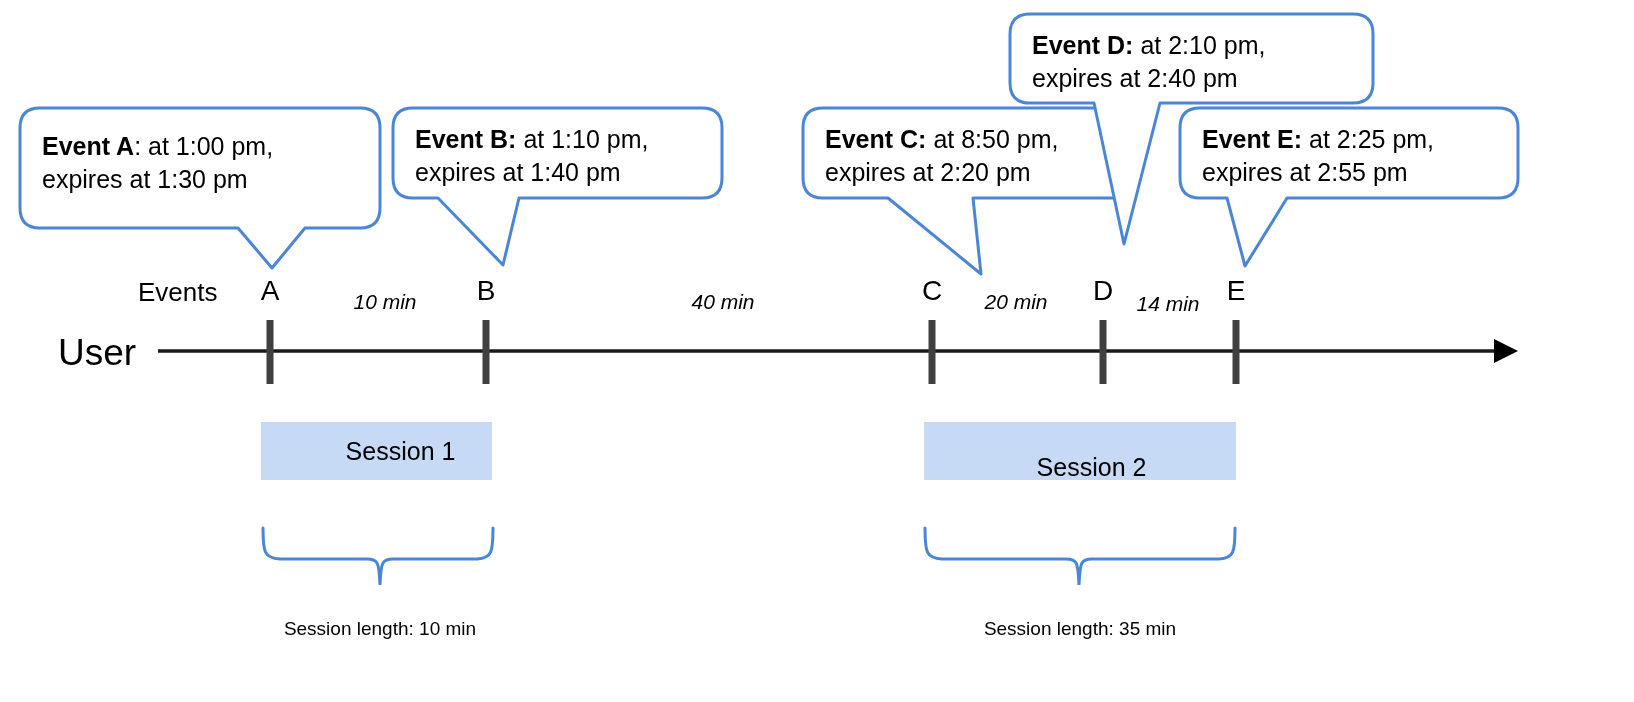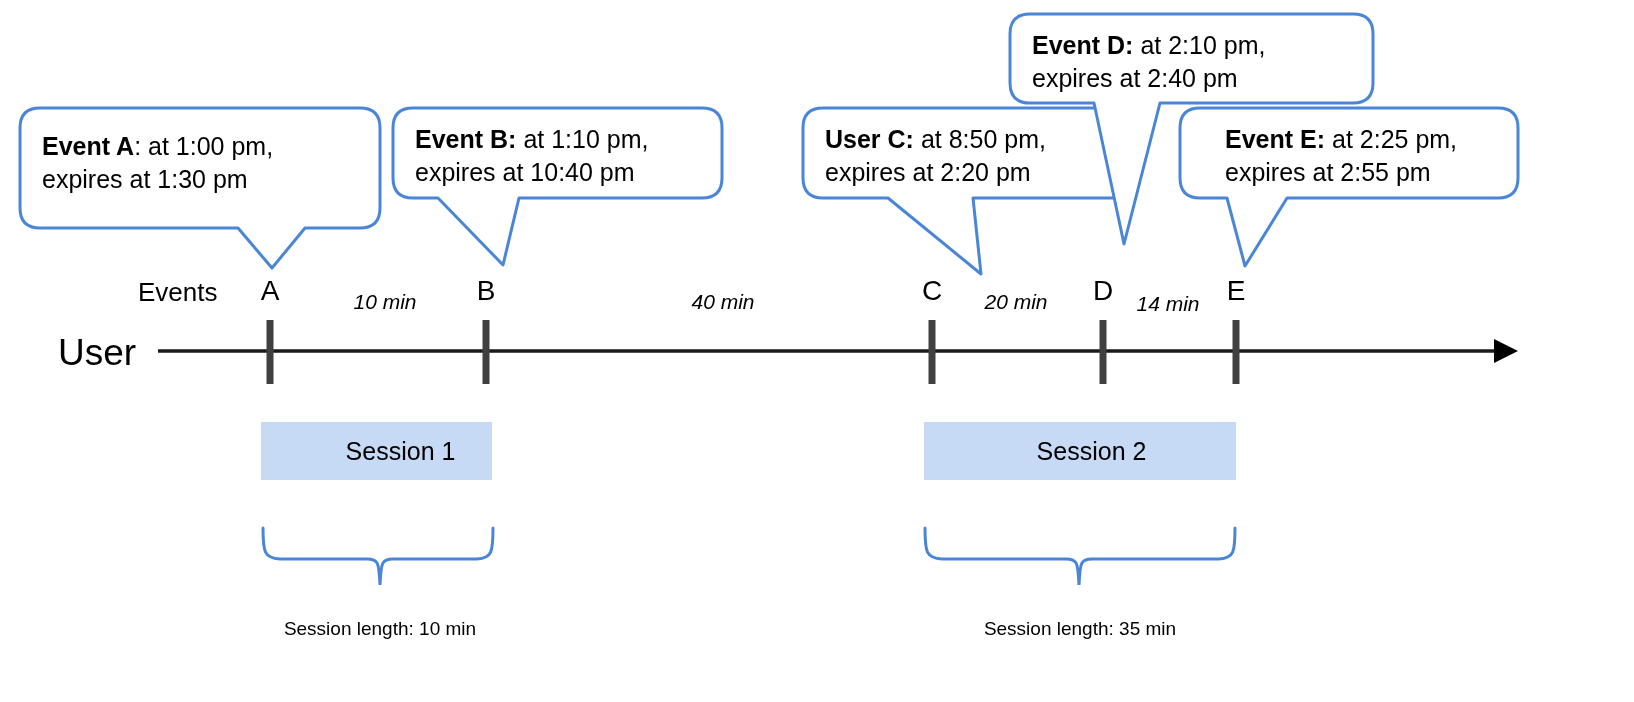--- a/index.html
+++ b/index.html
@@ -130,39 +130,39 @@
   <div class="callout" style="left:20px; top:100px; width:360px; height:120px;">
     <div class="ctext" style="top:30px;">
       <div><b>Event A</b><span>:</span> <span>at 1:00 pm,</span></div>
       <div>expires at 1:30 pm</div>
     </div>
   </div>
 
   <div class="callout" style="left:393px; top:108px; width:329px; height:90px;padding-left:41px;">
     <div class="ctext" style="top:15px;">
       <div><b>Event B</b><b>:</b> <span>at 1:10 pm,</span></div>
-      <div>expires at 10:40 pm</div>
+      <div>expires at 1:40 pm</div>
     </div>
   </div>
 
   <div class="callout" style="left:803px; top:108px; width:330px; height:90px;">
     <div class="ctext" style="top:15px;">
-      <div><b>User C</b><b>:</b> <span>at 8:50 pm,</span></div>
+      <div><b>Event C</b><b>:</b> <span>at 8:50 pm,</span></div>
       <div>expires at 2:20 pm</div>
     </div>
   </div>
 
   <div class="callout" style="left:1010px; top:14px; width:427px; height:89px;">
     <div class="ctext" style="top:15px;">
       <div><b>Event D</b><b>:</b> <span>at 2:10 pm,</span></div>
       <div>expires at 2:40 pm</div>
     </div>
   </div>
 
-  <div class="callout" style="left:1180px; top:108px; width:338px; height:96px;margin-left:23px;">
+  <div class="callout" style="left:1180px; top:108px; width:338px; height:96px;">
     <div class="ctext" style="top:15px;">
       <div><b>Event E</b><b>:</b> <span>at 2:25 pm,</span></div>
       <div>expires at 2:55 pm</div>
     </div>
   </div>
 
   <div class="lbl lbl-user" style="left:58px; top:332px;">User</div>
 
   <div class="lbl lbl-events" style="left:138px; top:277px;">Events</div>
 
@@ -171,18 +171,18 @@
   <div class="lbl lbl-tick" style="left:932px; top:275px; transform:translateX(-50%);">C</div>
   <div class="lbl lbl-tick" style="left:1103px; top:275px; transform:translateX(-50%);">D</div>
   <div class="lbl lbl-tick" style="left:1236px; top:275px; transform:translateX(-50%);">E</div>
 
   <div class="lbl lbl-interval" style="left:385px; top:290px; transform:translateX(-50%);">10 min</div>
   <div class="lbl lbl-interval" style="left:723px; top:290px; transform:translateX(-50%);">40 min</div>
   <div class="lbl lbl-interval" style="left:1016px; top:290px; transform:translateX(-50%);">20 min</div>
   <div class="lbl lbl-interval" style="left:1168px; top:292px; transform:translateX(-50%);">14 min</div>
 
   <div class="session-box" style="left:261px; top:422px; width:231px; height:58px;margin-left:24px;">Session 1</div>
-  <div class="session-box" style="left:924px; top:422px; width:335px; height:58px;">Session 2</div>
+  <div class="session-box" style="left:924px; top:438px; width:335px; height:58px;">Session 2</div>
 
   <div class="lbl lbl-slen" style="left:380px; top:618px; transform:translateX(-50%);">Session length: 10 min</div>
   <div class="lbl lbl-slen" style="left:1080px; top:618px; transform:translateX(-50%);">Session length: 35 min</div>
 
 </div>
 
 </body></html>

